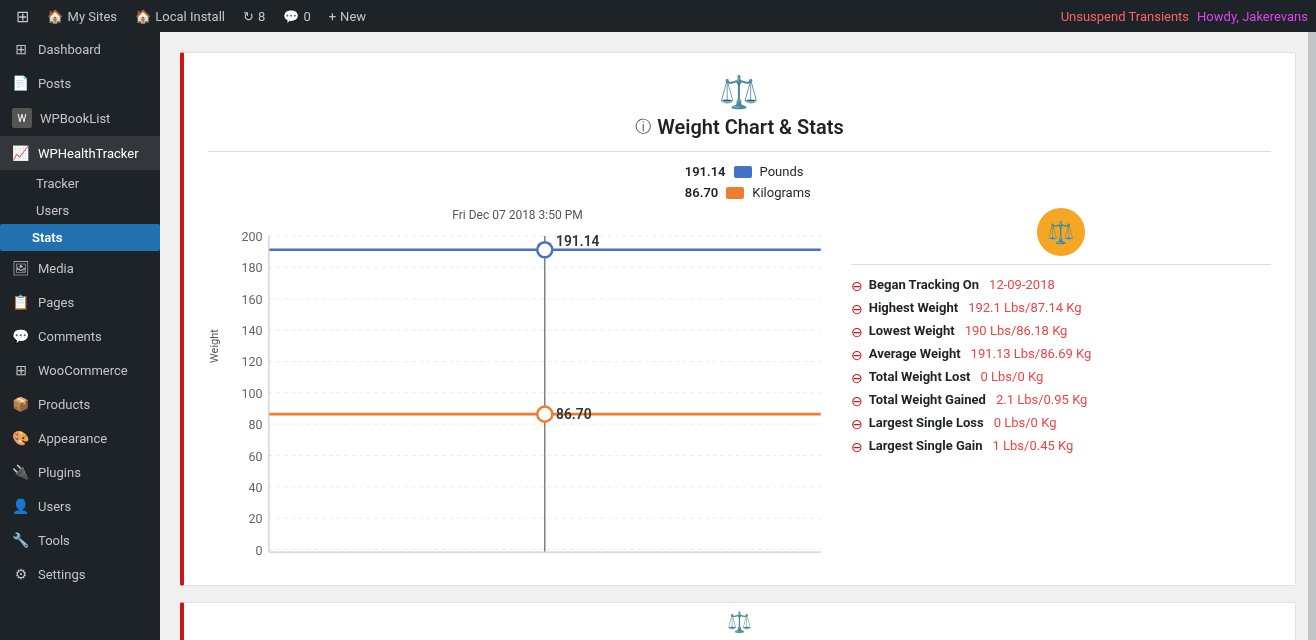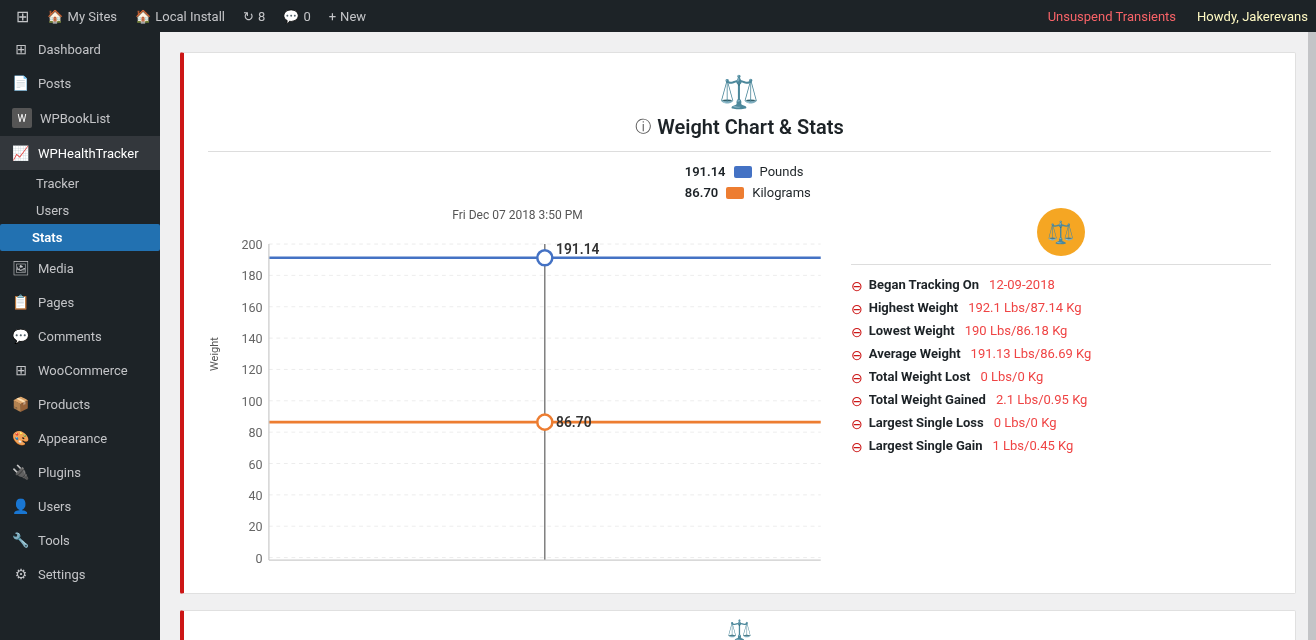--- a/index.html
+++ b/index.html
@@ -18,24 +18,24 @@
       position: relative;
     }
     .admin-bar-left { display: flex; align-items: center; gap: 2px; }
     .admin-bar-item {
       display: flex; align-items: center; gap: 4px;
       padding: 0 8px; height: 32px; cursor: pointer;
       color: #c3c4c7; font-size: 13px;
       white-space: nowrap;
     }
     .admin-bar-right {
-      margin-left: auto; display: flex; align-items: center; gap: 21px; text-align: center;
+      margin-left: auto; display: flex; align-items: center; gap: 8px; text-align: center;
     }
     .unsuspend-link { color: #f86368; cursor: pointer; font-size: 13px; }
-    .howdy-text { color: #fef9c3; font-size: 13px; }
+    .howdy-text { color: #d946ef; font-size: 13px; }
 
     
     .layout { display: flex; flex: 1; overflow: hidden; }
 
     
     .sidebar {
       width: 160px;
       background: #1d2327;
       flex-shrink: 0;
       overflow-y: auto;
@@ -100,21 +100,21 @@
     .chart-stats-layout {
       display: flex; gap: 24px; align-items: flex-start;
     }
 
     
     .chart-container {
       flex: 1; min-width: 0;
     }
     .chart-tooltip {
       text-align: center; font-size: 12px; color: #555;
-      margin-bottom: 12px;
+      margin-bottom: 4px;
     }
     .chart-svg-wrapper {
       display: flex; align-items: flex-start;
     }
     .y-axis-label {
       font-size: 11px; color: #555; writing-mode: vertical-rl;
       transform: rotate(180deg); margin-right: 4px;
       display: flex; align-items: center; justify-content: center;
       height: 240px;
     }

